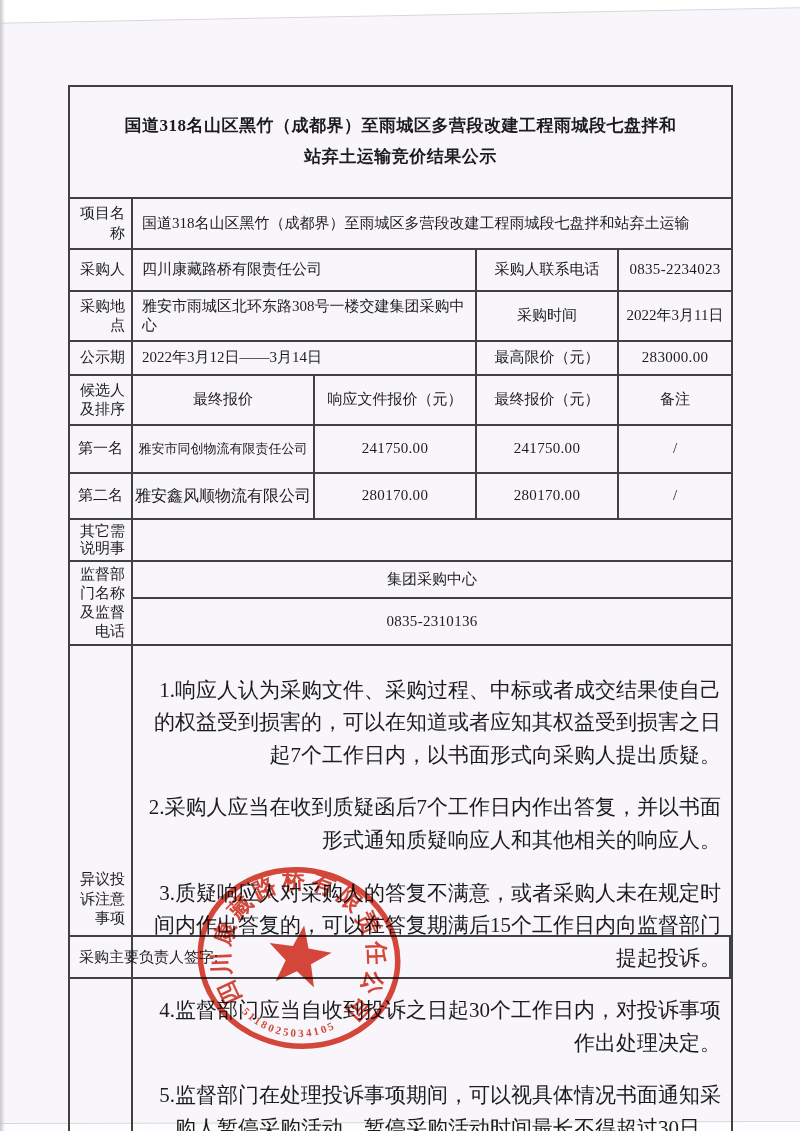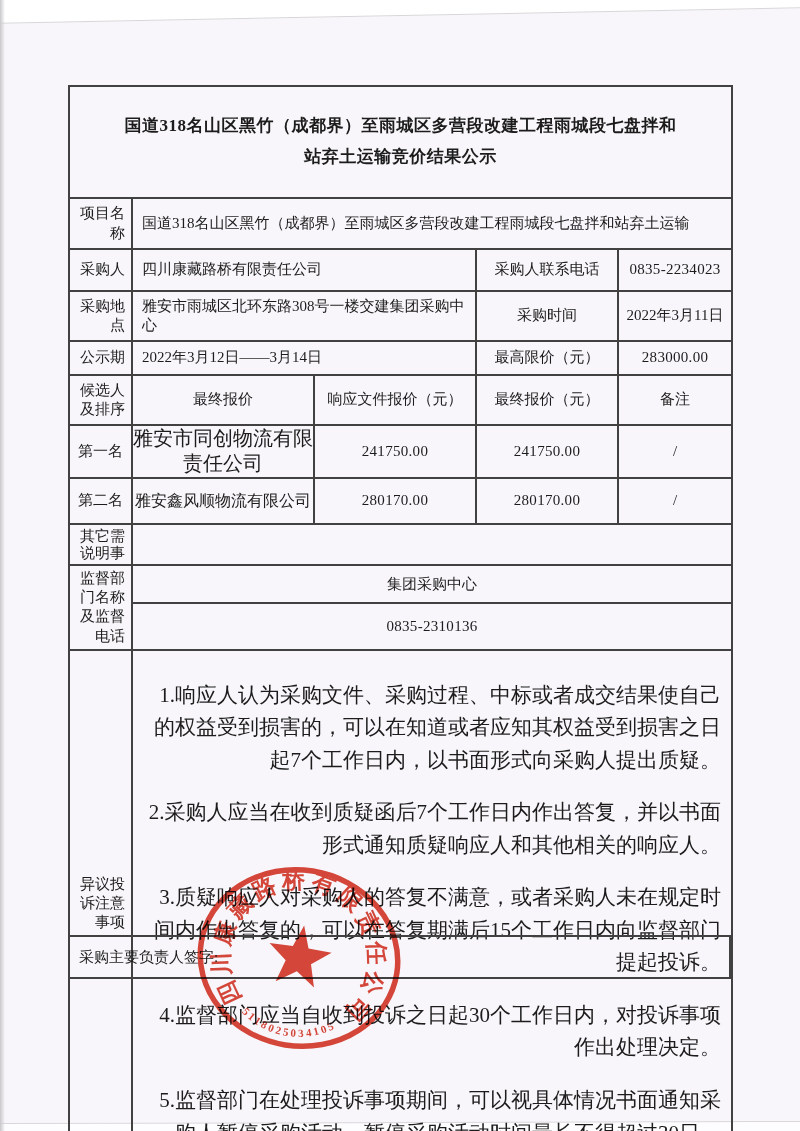--- a/index.html
+++ b/index.html
@@ -104,21 +104,21 @@
     <tr class="r5">
       <td class="lbl">候选人及排序</td>
       <td class="center">最终报价</td>
       <td class="center">响应文件报价（元）</td>
       <td class="center">最终报价（元）</td>
       <td class="center">备注</td>
     </tr>
 
     <tr class="r6">
       <td class="center">第一名</td>
-      <td class="center" style="font-size:20px">雅安市同创物流有限责任公司</td>
+      <td class="center" style="font-size:13px">雅安市同创物流有限责任公司</td>
       <td class="center num">241750.00</td>
       <td class="center num">241750.00</td>
       <td class="center">/</td>
     </tr>
 
     <tr class="r7">
       <td class="center">第二名</td>
       <td class="center" style="font-size:16px">雅安鑫风顺物流有限公司</td>
       <td class="center num">280170.00</td>
       <td class="center num">280170.00</td>

